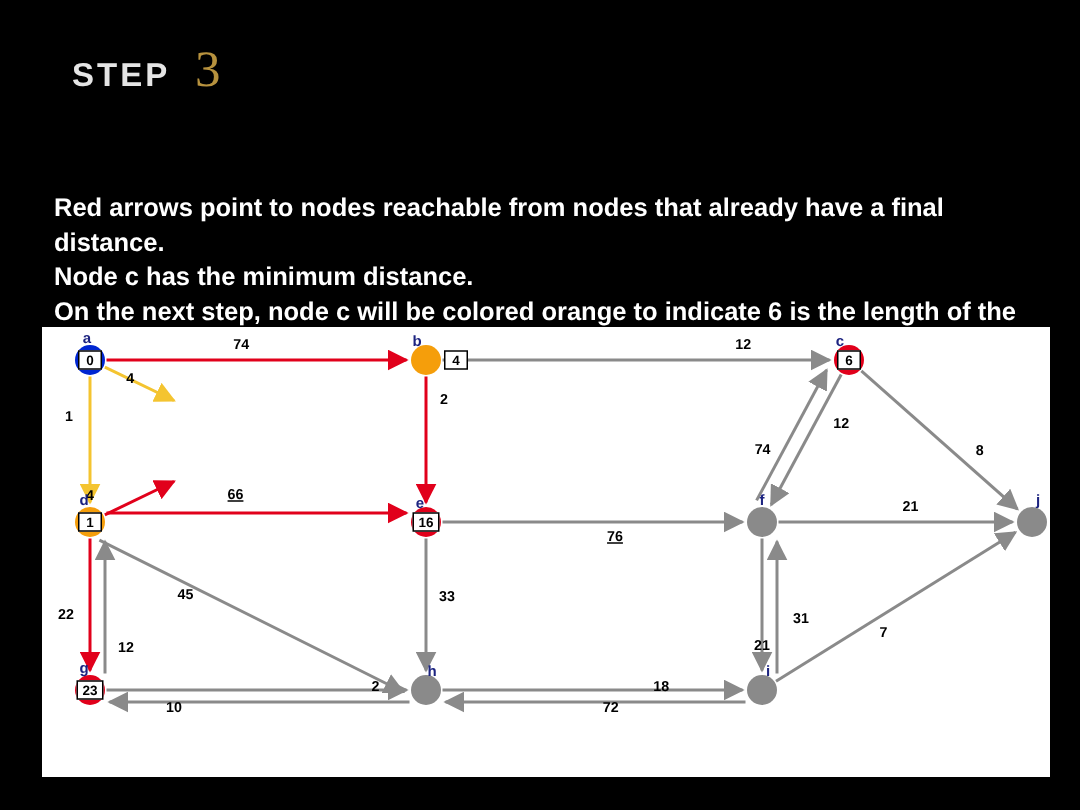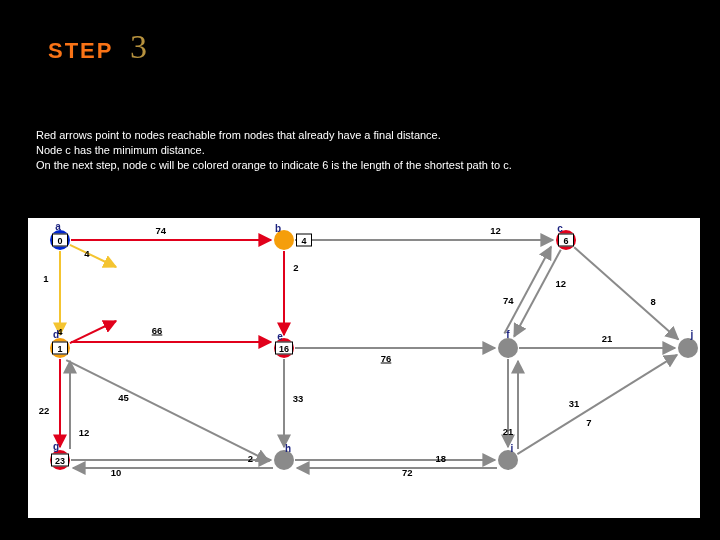--- a/index.html
+++ b/index.html
@@ -13,43 +13,43 @@
   }
   .header {
     padding: 28px 0 0 48px;
     height: 100px;
   }
   .step-label {
     font-family: "Arial Black", Arial, sans-serif;
     font-weight: 900;
     font-size: 22px;
     letter-spacing: 2px;
-    color: #f97316;
+    color: #e5e5e5;
     display: inline-block;
     vertical-align: baseline;
   }
   .step-num {
     font-family: Georgia, serif;
     font-size: 34px;
     color: #b7923e;
     display: inline-block;
     margin-left: 12px;
     vertical-align: baseline;
   }
   .desc {
     position: absolute;
     left: 36px;
     top: 128px;
     width: 660px;
   }
   .desc p {
     color: #fff;
-    font-size: 11px;
+    font-size: 17px;
     line-height: 1.35;
-    font-weight: normal;
+    font-weight: bold;
   }
   .canvas {
     position: absolute;
     left: 28px;
     top: 218px;
     width: 672px;
     height: 300px;
     background: #fff;
   }
   .node {
@@ -184,26 +184,26 @@
       <div class="elabel" style="left: 18px; top: 59.8px;">1</div>
       <div class="elabel" style="left: 58.88px; top: 34.96px;">4</div>
       <div class="elabel" style="left: 467.5px; top: 12px;">12</div>
       <div class="elabel" style="left: 268px; top: 49px;">2</div>
       <div class="elabel" style="left: 532.8px; top: 65.2px;">12</div>
       <div class="elabel" style="left: 625.2px; top: 82.8px;">8</div>
       <div class="elabel" style="left: 31.92px; top: 113.36px;">4</div>
       <div class="elabel" style="left: 129px; top: 112px; text-decoration: underline;">66</div>
       <div class="elabel" style="left: 16px; top: 191.6px;">22</div>
       <div class="elabel" style="left: 95.6223px; top: 178.755px;">45</div>
-      <div class="elabel" style="left: 358px; top: 140px; text-decoration: underline;">76</div>
+      <div class="elabel" style="left: 382px; top: 140px; text-decoration: underline;">76</div>
       <div class="elabel" style="left: 270px; top: 180.4px;">33</div>
       <div class="elabel" style="left: 480.39px; top: 82.0687px;">74</div>
       <div class="elabel" style="left: 480px; top: 212.8px;">21</div>
       <div class="elabel" style="left: 579px; top: 120px;">21</div>
       <div class="elabel" style="left: 56px; top: 214px;">12</div>
       <div class="elabel" style="left: 88px; top: 254px; text-align: center;">10</div>
       <div class="elabel" style="left: 222.4px; top: 240px;">2</div>
       <div class="elabel" style="left: 379.2px; top: 254px;">72</div>
-      <div class="elabel" style="left: 506px; top: 185px; margin-left: 40px;">31</div>
+      <div class="elabel" style="left: 506px; top: 195px;">31</div>
       <div class="elabel" style="left: 412.8px; top: 240px; text-align: right;">18</div>
       <div class="elabel" style="left: 561px; top: 203.6px;">7</div>
     </div>
 </div>
 
 </body></html>

